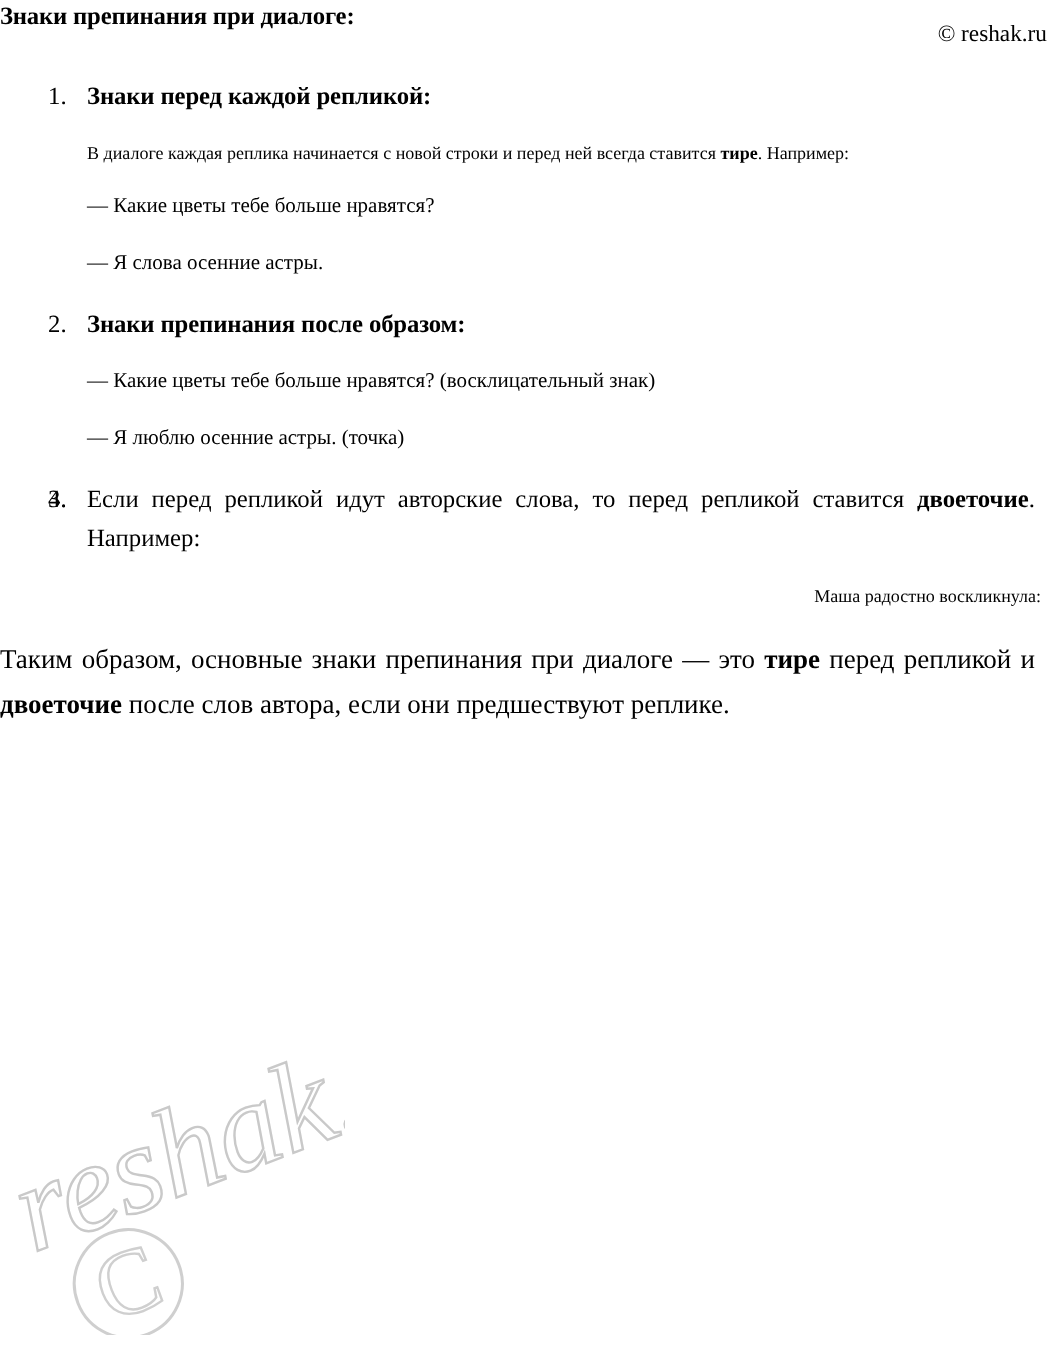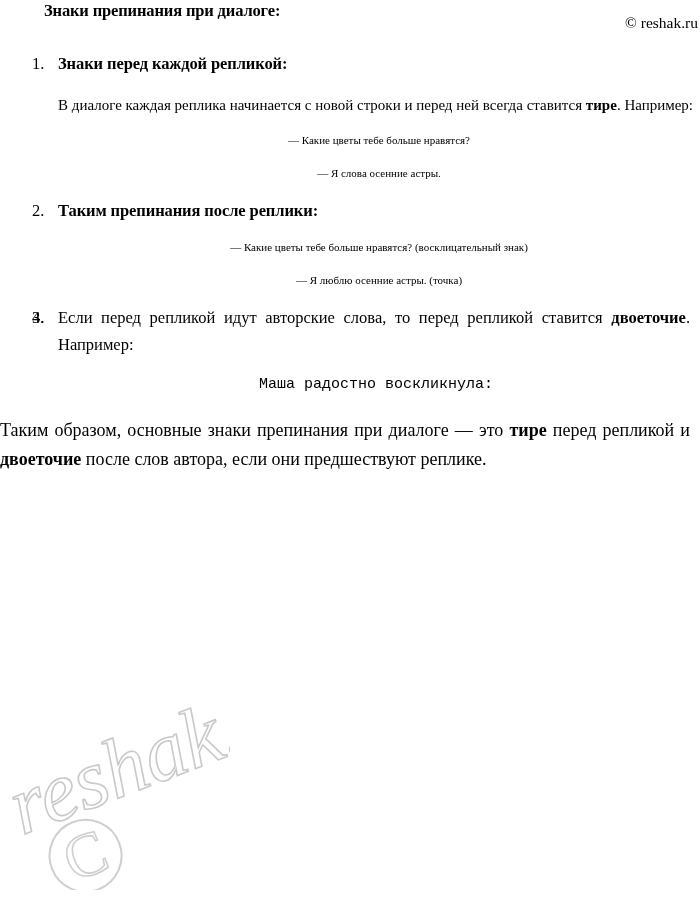--- a/index.html
+++ b/index.html
@@ -45,21 +45,20 @@
     z-index: 2;
   }
   .doc-title {
     position: absolute;
     left: 0px;
     top: 1px;
     font-size: 16.5px;
     font-weight: bold;
     letter-spacing: -0.15px;
     white-space: nowrap;
-    padding-left: 44px;
   }
   .copyright {
     position: absolute;
     right: 2px;
     top: 14px;
     font-size: 15.5px;
     font-weight: normal;
     white-space: nowrap;
   }
 
@@ -98,34 +97,33 @@
   }
   .list-item.para .item-text {
     font-weight: normal;
   }
 
   
   .para-block {
     margin-left: 58px;
     margin-right: 6px;
     margin-top: 15px;
-    font-size: 15px;
+    font-size: 12px;
     line-height: 1.62;
     text-align: justify;
   }
-  .para-block.nojust { text-align: center; font-family: Liberation Mono, monospace; }
+  .para-block.nojust { text-align: right; }
 
   
   .replica {
     margin-left: 58px;
     margin-top: 15px;
-    font-size: 11px;
+    font-size: 14px;
     line-height: 1.62;
     white-space: nowrap;
-    text-align: center;
   }
 
   
   .closing {
     margin-left: 0px;
     margin-right: 10px;
     margin-top: 18px;
     font-size: 18px;
     line-height: 1.62;
     text-align: justify;
@@ -164,21 +162,21 @@
 
     <div class="para-block">
       <span>В диалоге каждая реплика начинается с новой строки и перед ней всегда ставится </span><b>тире</b><span>. Например:</span>
     </div>
 
     <div class="replica">— Какие цветы тебе больше нравятся?</div>
     <div class="replica">— Я слова осенние астры.</div>
 
     <div class="list-item heading">
       <span class="marker">2.</span>
-      <span class="item-text">Таким препинания после реплики:</span>
+      <span class="item-text">Знаки препинания после образом:</span>
     </div>
 
 
     <div class="replica">— Какие цветы тебе больше нравятся? (восклицательный знак)</div>
     <div class="replica">— Я люблю осенние астры. (точка)</div>
 
     <div class="list-item heading">
       <span class="marker">3.</span>
     </div>
 

